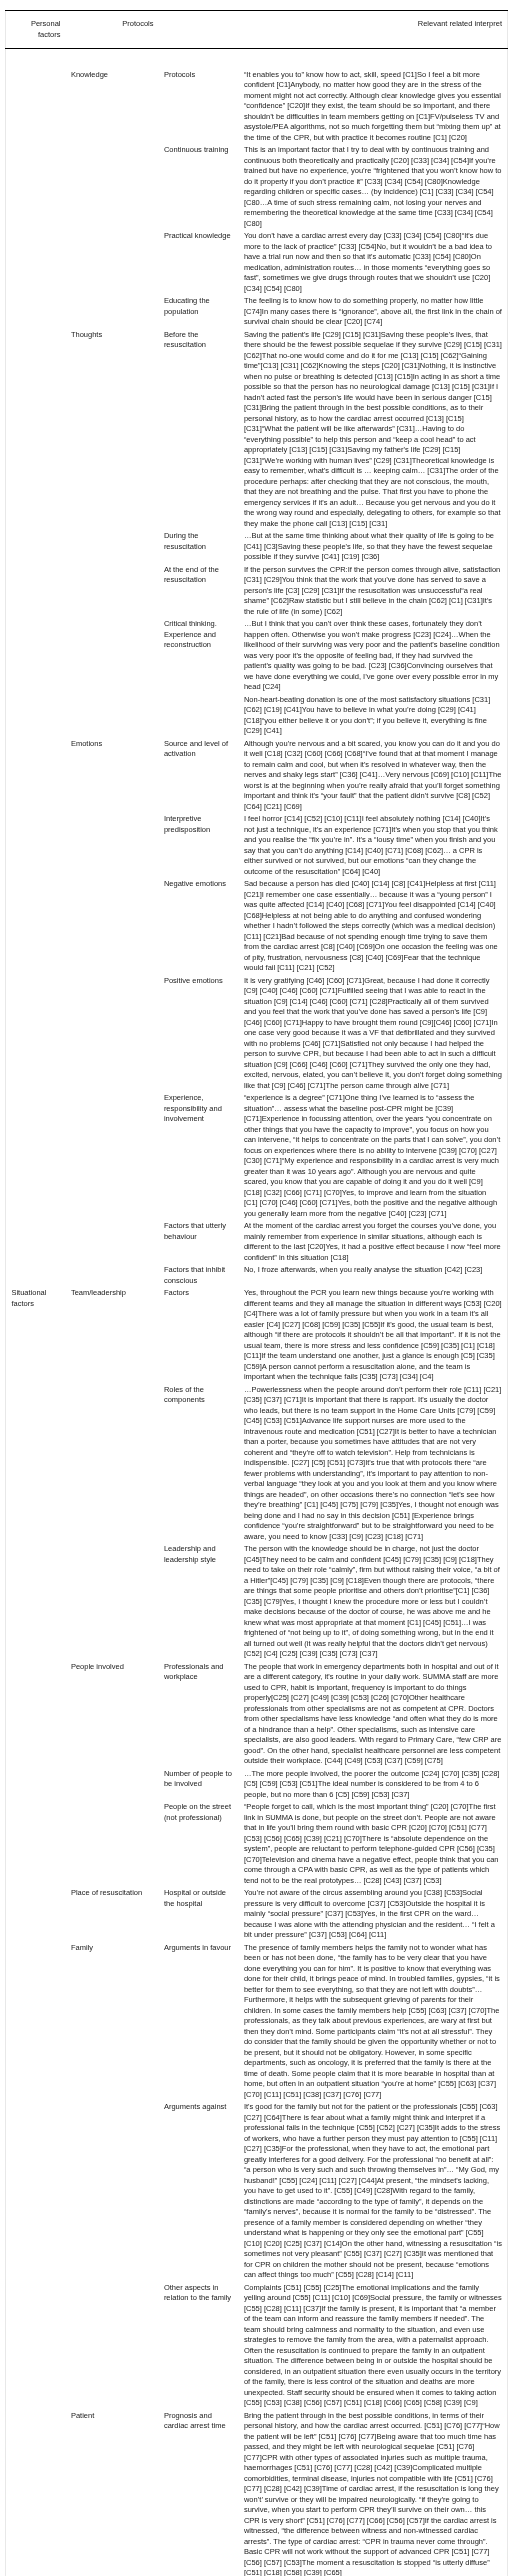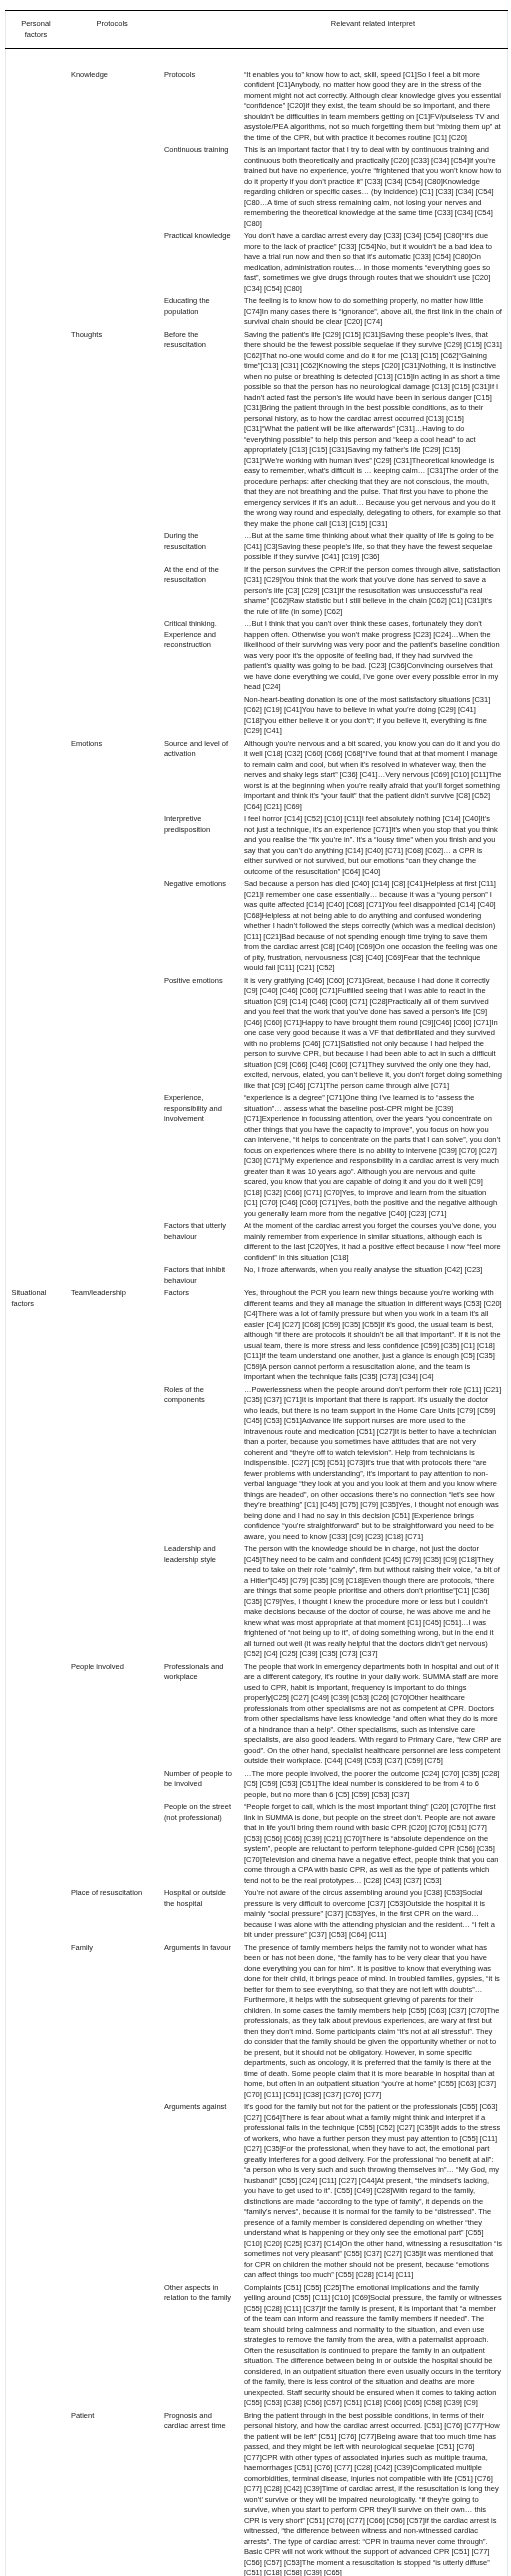--- a/index.html
+++ b/index.html
@@ -17,21 +17,21 @@
     line-height: 10.5px;
     border-left: 0.5px solid #e8e8e8;
     border-right: 0.5px solid #e8e8e8;
   }
   table.verb col.c1 { width: 60px; }
   table.verb col.c2 { width: 93px; }
   table.verb col.c3 { width: 80px; }
   table.verb col.c4 { width: 269px; }
   thead tr { border-top: 1px solid #000; border-bottom: 1.5px solid #000; }
   thead th {
-    text-align: center;
+    text-align: right;
     font-weight: normal;
     vertical-align: top;
     padding: 8.2px 5.2px 7.2px 5.2px;
   }
   tbody td {
     vertical-align: top;
     padding: 1px 5.2px 1px 5.2px;
   }
   tbody tr:first-child td { padding-top: 21px; }
   tbody tr:last-child td { padding-bottom: 2.1px; }
@@ -145,21 +145,21 @@
         </tr>
         <tr>
           <td class="factor"></td>
           <td class="dim"></td>
           <td class="sub">Factors that utterly behaviour</td>
           <td class="verbatim">At the moment of the cardiac arrest you forget the courses you’ve done, you mainly remember from experience in similar situations, although each is different to the last [C20]Yes, it had a positive effect because I now “feel more confident” in this situation [C18]</td>
         </tr>
         <tr>
           <td class="factor"></td>
           <td class="dim"></td>
-          <td class="sub">Factors that inhibit behaviour</td>
+          <td class="sub">Factors that inhibit conscious</td>
           <td class="verbatim">No, I froze afterwards, when you really analyse the situation [C42] [C23]</td>
         </tr>
         <tr>
           <td class="factor">Situational factors</td>
           <td class="dim">Team/leadership</td>
           <td class="sub">Factors</td>
           <td class="verbatim">Yes, throughout the PCR you learn new things because you’re working with different teams and they all manage the situation in different ways [C53] [C20] [C4]There was a lot of family pressure but when you work in a team it's all easier [C4] [C27] [C68] [C59] [C35] [C55]If it's good, the usual team is best, although “if there are protocols it shouldn’t be all that important”. If it is not the usual team, there is more stress and less confidence [C59] [C35] [C1] [C18] [C11]If the team understand one another, just a glance is enough [C5] [C35] [C59]A person cannot perform a resuscitation alone, and the team is important when the technique fails [C35] [C73] [C34] [C4]</td>
         </tr>
         <tr>
           <td class="factor"></td>

